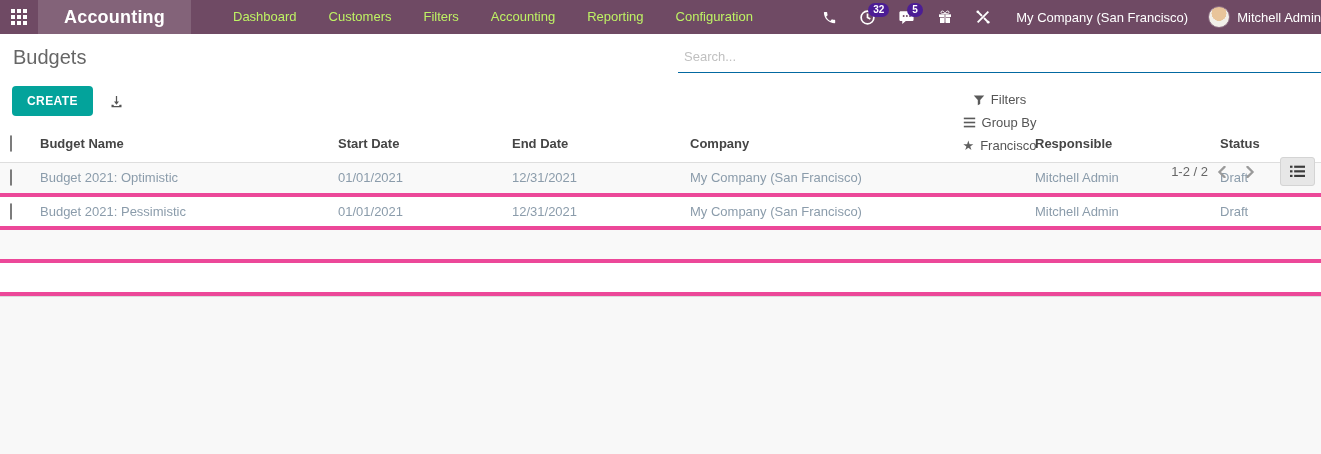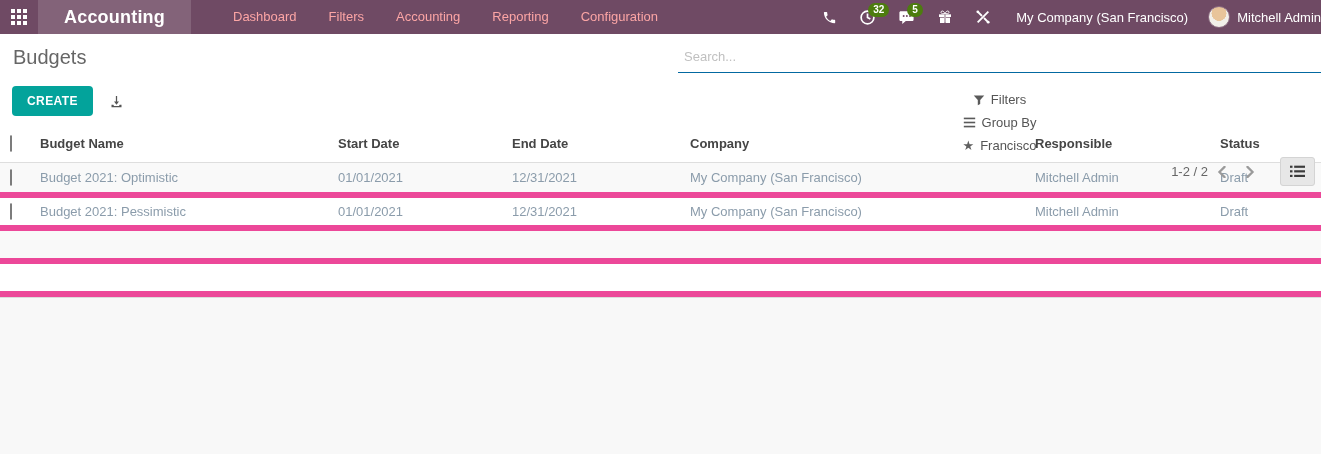--- a/index.html
+++ b/index.html
@@ -22,27 +22,27 @@
     width: 38px; height: 34px; display: flex; align-items: center; justify-content: center;
     cursor: pointer; flex: 0 0 auto;
   }
   .brand {
     height: 34px; display: flex; align-items: center;
     padding: 0 26px; background: rgba(255,255,255,0.14);
     font-size: 18px; font-weight: bold; letter-spacing: .2px; cursor: pointer; flex: 0 0 auto;
   }
   .top-menu { display: flex; margin-left: 26px; flex: 0 0 auto; }
   .top-menu-item {
-    padding: 0 16px; font-size: 13px; line-height: 34px; cursor: pointer; color: #fca5a5;
+    padding: 0 16px; font-size: 13px; line-height: 34px; cursor: pointer; color: #bef264;
   }
   .nav-right { margin-left: auto; display: flex; align-items: center; flex: 0 0 auto; }
   .nav-icon-btn { position: relative; padding: 0 11px; height: 34px; display: flex; align-items: center; cursor: pointer; color: #fff; }
   .nav-badge {
     position: absolute; top: 3px; left: 20px;
-    background: #4d7c0f; color: #fff;
+    background: #4c1d95; color: #fff;
     font-size: 10px; font-weight: bold; line-height: 1;
     padding: 2px 5px; border-radius: 8px;
   }
   .nav-company { font-size: 13px; padding: 0 14px; cursor: pointer; }
   .nav-user { display: flex; align-items: center; font-size: 13px; padding-left: 6px; cursor: pointer; }
   .avatar {
     width: 22px; height: 22px; border-radius: 50%;
     background: radial-gradient(circle at 50% 32%, #e8c49a 0 44%, #f2efe9 45% 100%);
     border: 1px solid #8d6d82; margin-right: 7px; flex: 0 0 auto;
   }
@@ -92,21 +92,21 @@
   
   table.list { width: 100%; border-collapse: collapse; table-layout: fixed; background: #fff; }
   table.list th {
     text-align: left; font-size: 13px; font-weight: bold; color: #454545;
     height: 36px; padding: 0 4px 0 0; border-bottom: 1px solid #dedede; cursor: pointer;
   }
   table.list td {
     font-size: 13px; color: #8b9cab; height: 33px; padding: 0 4px 0 0;
     overflow: hidden; white-space: nowrap; text-overflow: ellipsis;
   }
-  table.list tbody tr { border-bottom: 6px solid #ec4899; cursor: pointer; }
+  table.list tbody tr { border-bottom: 4px solid #ec4899; cursor: pointer; }
   table.list tbody tr.striped { background: #f9f9f9; }
   .cb-cell { padding-left: 10px !important; }
   .checkbox {
     width: 13px; height: 13px; border: 1px solid #7c7c7c; border-radius: 1px; background: #fff;
     cursor: pointer;
   }
   .below-area { border-top: 1px solid #dcdcdc; background: #f8f8f8; height: 152px; }
 
   svg { display: block; }
 </style>
@@ -125,20 +125,21 @@
           <rect x="12" y="6" width="4" height="4"></rect>
         <rect x="0" y="12" width="4" height="4"></rect>
           <rect x="6" y="12" width="4" height="4"></rect>
           <rect x="12" y="12" width="4" height="4"></rect>
       </svg>
     </span>
   </div>
   <div class="brand">Accounting</div>
   <div class="top-menu">
     <div class="top-menu-item">Dashboard</div>
+    <div class="top-menu-item">Customers</div>
     <div class="top-menu-item">Filters</div>
     <div class="top-menu-item">Accounting</div>
     <div class="top-menu-item">Reporting</div>
     <div class="top-menu-item">Configuration</div>
   </div>
 
   <div class="nav-right">
     <div class="nav-icon-btn">
       <span>
         <svg width="15" height="15" viewBox="0 0 24 24" fill="#fff">

